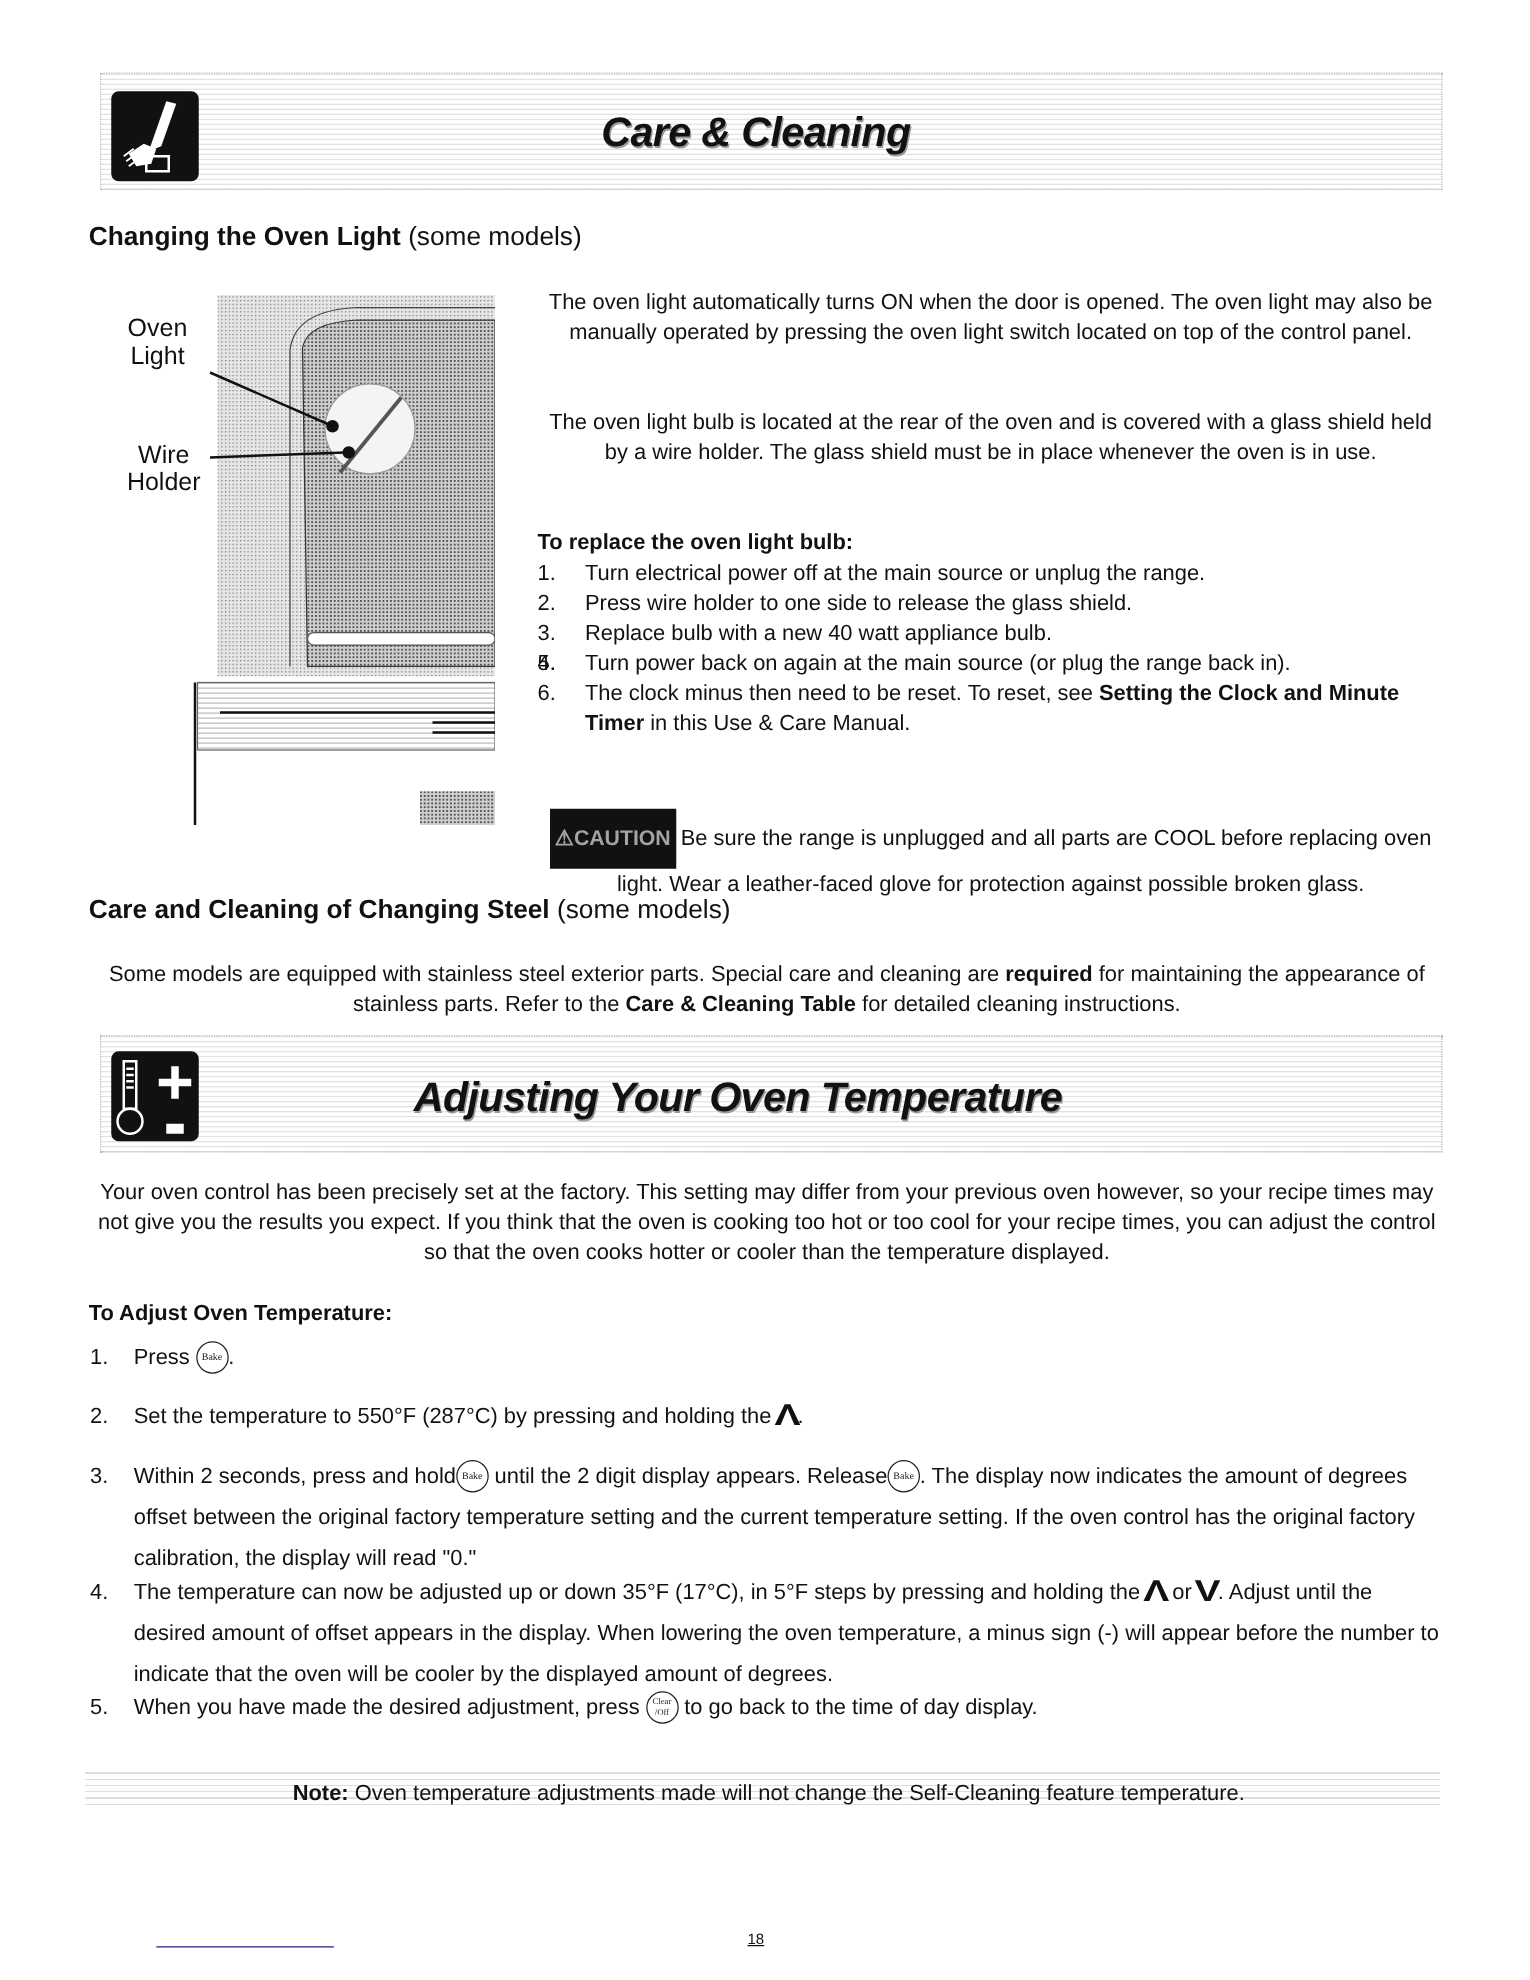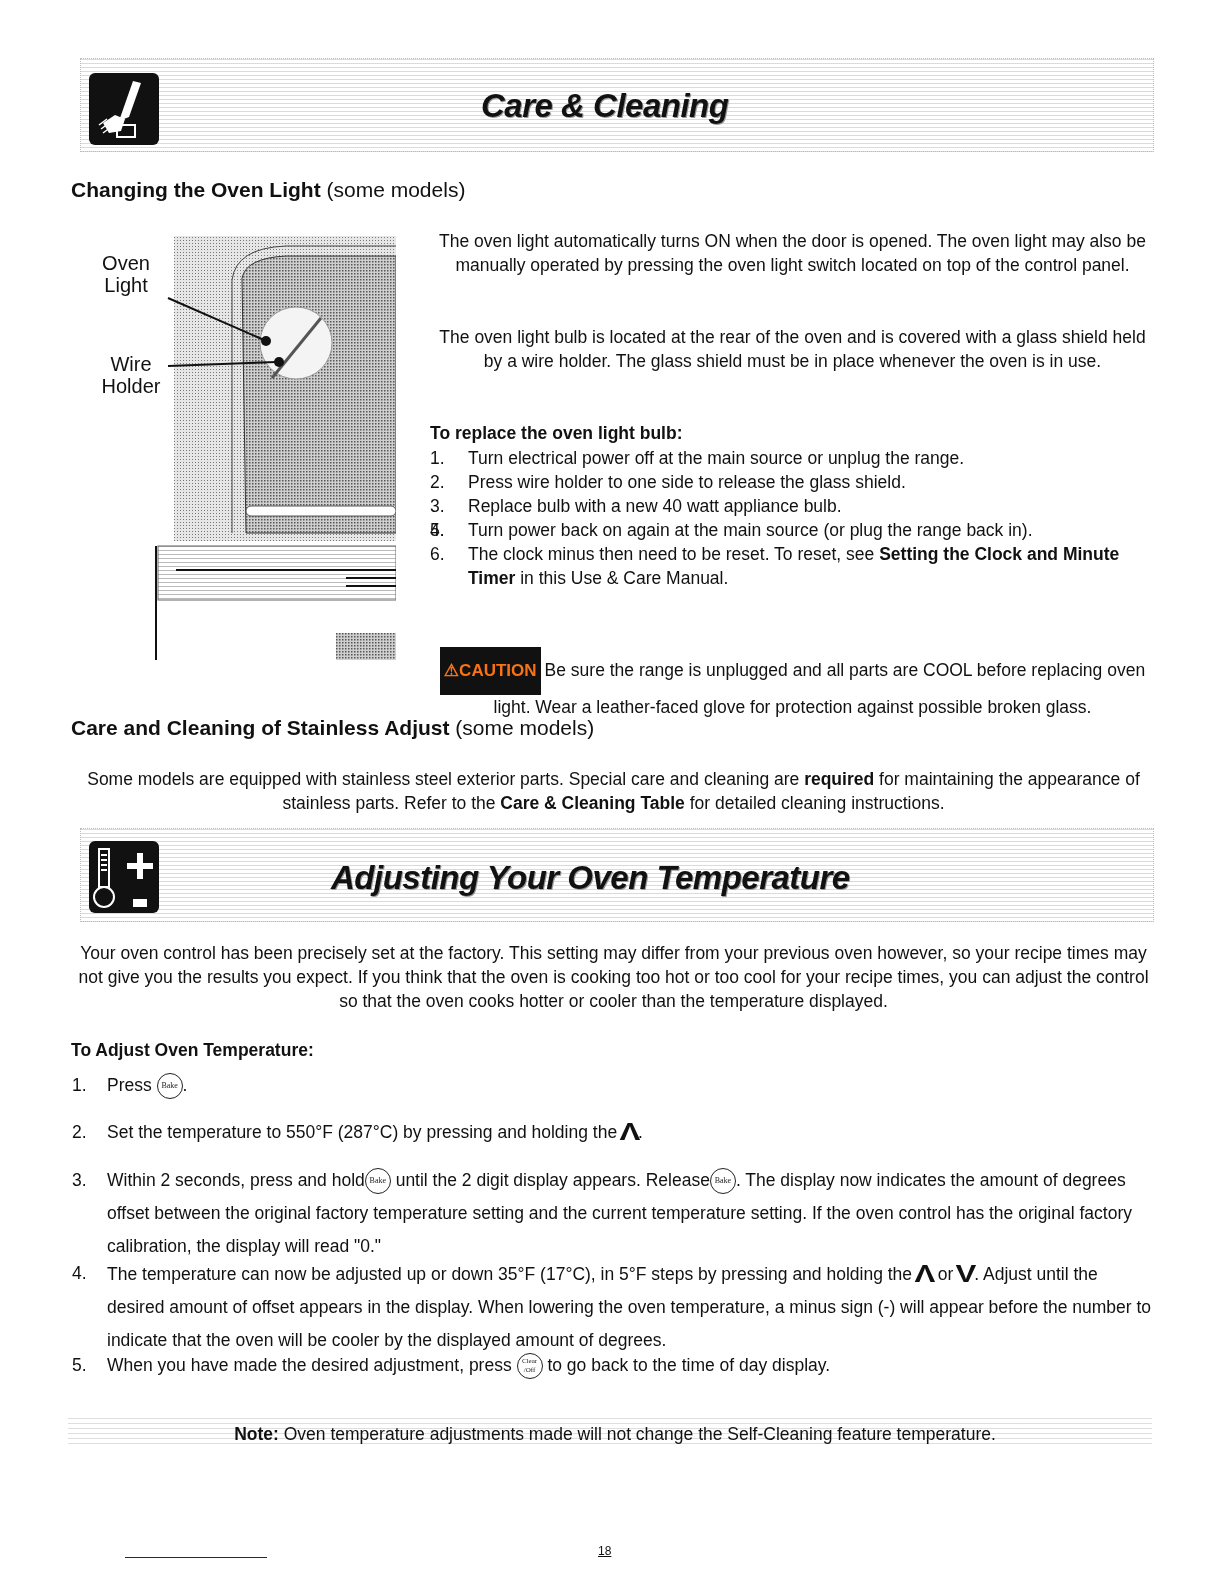--- a/index.html
+++ b/index.html
@@ -26,21 +26,21 @@
 
     .para { position: absolute; font-size: 17.5px; line-height: 24px; text-align: center; }
     .para b { font-weight: bold; }
 
     .subhead { position: absolute; font-size: 17.5px; font-weight: bold; }
 
     ol.steps { position: absolute; margin: 0; padding: 0; list-style: none; font-size: 17.5px; line-height: 24px; }
     ol.steps li { position: relative; padding-left: 38px; }
     ol.steps li .num { position: absolute; left: 0; }
 
-    .caution-badge { display: inline-block; background: #111; color: #f97316; font-weight: bold;
+    .caution-badge { display: inline-block; background: #111; color: #a3a3a3; font-weight: bold;
       font-size: 17px; padding: 13px 4px; line-height: 22px; margin-right: 4px; }
 
     .btn-circle { display: inline-block; width: 24px; height: 24px; border: 1.5px solid #222;
       border-radius: 50%; font-family: "Liberation Serif", serif; font-size: 8px; line-height: 24px;
       text-align: center; vertical-align: middle; background: #fff; color: #222; }
     .btn-circle.clear { font-size: 7px; line-height: 9px; padding-top: 3px; height: 21px; }
     .arrow { display: inline-block; font-weight: bold; font-size: 24px; transform: scaleX(1.3); vertical-align: -2px; }
 
     .steps2 { position: absolute; left: 72px; width: 1080px; font-size: 17.5px; line-height: 24px; }
     .steps2 .item { position: absolute; left: 0; width: 1080px; padding-left: 35px; box-sizing: border-box; }
@@ -132,21 +132,21 @@
   <li><span class="num">4.</span></li>
   <li><span class="num">5.</span><span>Turn power back on again at the main source (or plug the range back in).</span></li>
   <li><span class="num">6.</span><span>The clock minus then need to be reset. To reset, see </span><b>Setting the Clock and Minute Timer</b><span> in this Use &amp; Care Manual.</span></li>
 </ol>
 
 <div class="para" style="left:430px; top:647px; width:725px;">
   <span class="caution-badge"><span>⚠</span><span>CAUTION</span></span><span>Be sure the range is unplugged and all parts are COOL before replacing oven light. Wear a leather-faced glove for protection against possible broken glass.</span>
 </div>
 
 <div class="h2" style="left:71px; top:716px;">
-  <b>Care and Cleaning of Stainless Adjust</b>
+  <b>Care and Cleaning of Changing Steel</b>
   <span class="normal">(some models)</span>
 </div>
 <div class="para" style="left:71px; top:755px; width:1085px;margin-top:12px;">
   <span>Some models are equipped with stainless steel exterior parts. Special care and cleaning are </span><b>required</b><span> for maintaining the appearance of stainless parts. Refer to the </span><b>Care &amp; Cleaning Table</b><span> for detailed cleaning instructions.</span>
 </div>
 
 <div class="banner" style="top:828px;">
   <div class="banner-icon" style="top:12px;">
     <svg width="70" height="72" viewBox="0 0 70 72">
       <rect x="10" y="8" width="10" height="38" fill="none" stroke="#fff" stroke-width="2"></rect>

